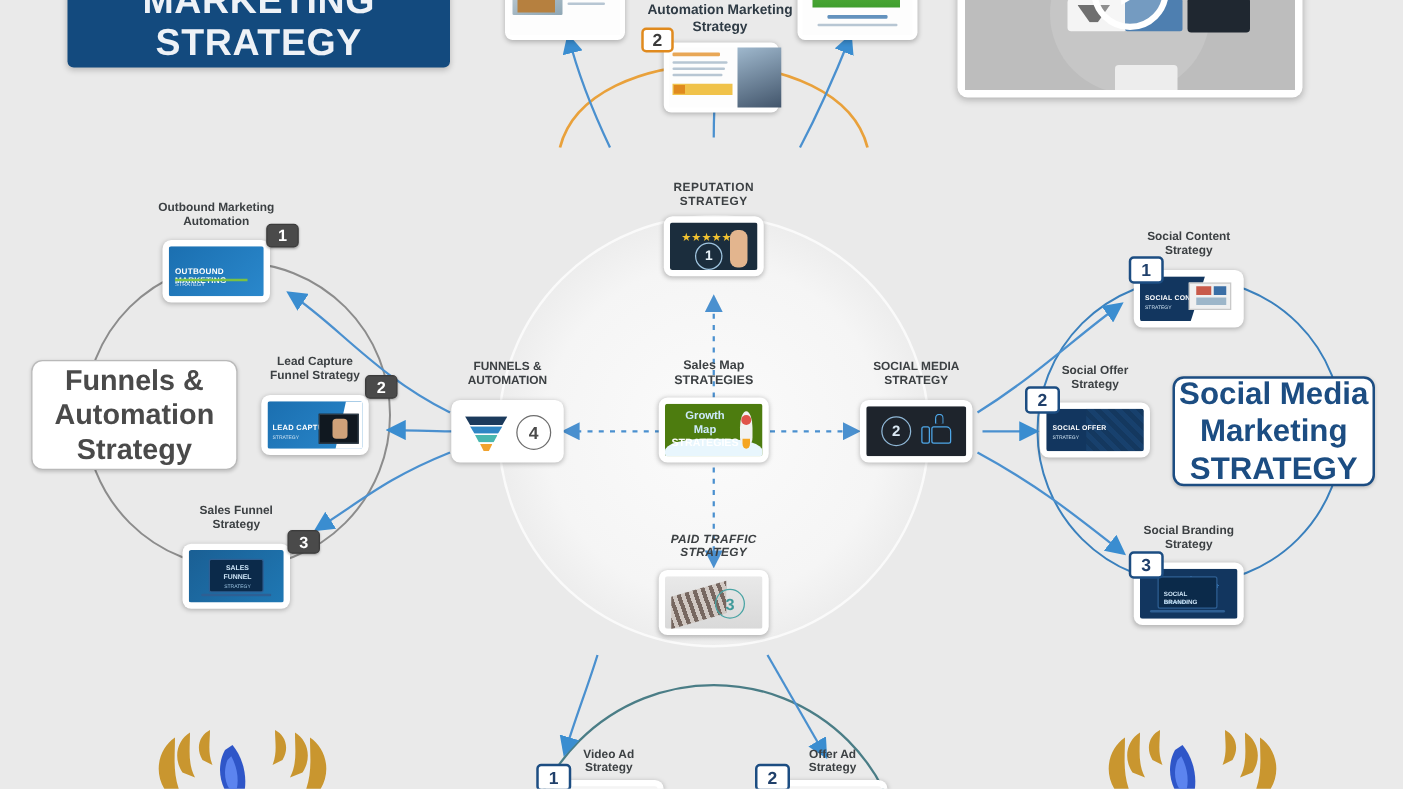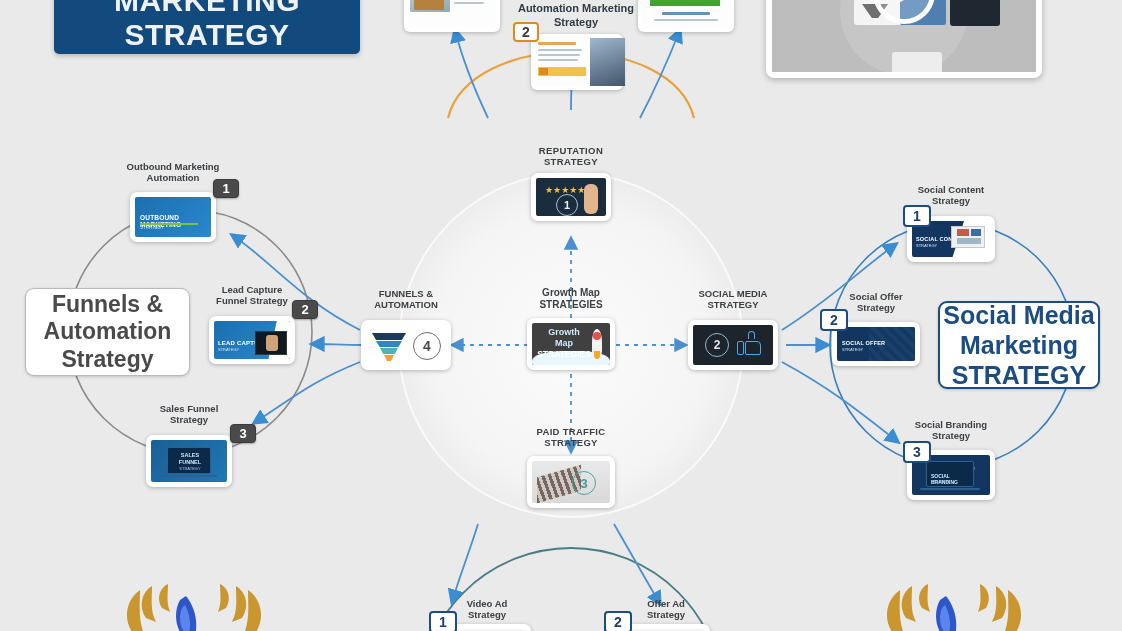--- a/index.html
+++ b/index.html
@@ -69,21 +69,21 @@
   .playbtn .tri {
     width: 0; height: 0; border-style: solid; border-width: 11px 0 11px 19px;
     border-color: transparent transparent transparent #fff; margin-left: 5px;
   }
 
   
   .slide-blue { width: 100%; height: 100%; background: linear-gradient(135deg,#1b6fb0,#2a88cc); position: relative; }
   .slide-navy { width: 100%; height: 100%; background: #12365f; position: relative; }
   .slide-dark { width: 100%; height: 100%; background: #1e242c; position: relative; }
   .slide-white { width: 100%; height: 100%; background: #fdfdfd; position: relative; }
-  .slide-lightblue { width: 100%; height: 100%; background: #404040; position: relative; }
+  .slide-lightblue { width: 100%; height: 100%; background: #4d7c0f; position: relative; }
   .slide-grayimg { width: 100%; height: 100%; background: linear-gradient(180deg,#e9e9e9,#d9d9d9); position: relative; }
 
   .minititle {
     position: absolute; color: #fff; font-weight: bold;
     letter-spacing: .2px; line-height: 1;
   }
   .minisub { position: absolute; color: #cfe3f2; line-height: 1; }
   .wedge { position: absolute; background: #12365f; }
   .greenrule { position: absolute; background: #7ac143; }
 
@@ -218,40 +218,40 @@
         <div class="slide-dark" style="background:#1b2d3d;">
           <div class="stars" style="left:9px;top:7px;font-size:9px;">★★★★★</div>
           <div class="ring" style="left:20px;top:16px;width:22px;height:22px;border:1.5px solid #9fc4df;color:#e8f2f9;font-size:11px;">1</div>
           <div style="position:absolute;right:8px;top:6px;width:14px;height:30px;background:#e3b58e;border-radius:6px;"></div>
         </div>
       </div>
     </div>
   </div>
 
   <div class="node" style="left:571px; top:287px;">
-    <div class="cap" style="top:0; width:150px; font-size:10px;">Growth Map
+    <div class="cap" style="top:0; width:150px; font-size:10px;">Sales Map
 STRATEGIES</div>
     <div class="thumb" style="left:-44px; top:31px; width:88px; height:52px;">
       <div class="inner">
         <div class="slide-lightblue">
           <div style="position:absolute;left:0;right:0;bottom:0;height:14px;background:#e8f6fd;border-radius:40% 40% 0 0 / 70% 70% 0 0;"></div>
           <div style="position:absolute;left:6px;top:4px;width:52px;color:#cdeafb;font-size:9px;font-weight:bold;text-align:center;line-height:1.15;">Growth</div>
           <div style="position:absolute;left:6px;top:15px;width:52px;color:#cdeafb;font-size:9px;font-weight:bold;text-align:center;line-height:1.15;">Map</div>
           <div style="position:absolute;left:2px;top:26px;width:60px;color:#fff;font-size:8.5px;font-weight:bold;text-align:center;">STRATEGIES</div>
           <div class="rocket" style="right:8px;top:6px;width:10px;height:26px;background:#f2f2f2;border-radius:50% 50% 20% 20%;">
             <div style="position:absolute;left:1px;top:3px;width:8px;height:8px;border-radius:50%;background:#e0534a;"></div>
             <div style="position:absolute;left:2px;bottom:-4px;width:6px;height:8px;background:#f5a623;border-radius:0 0 50% 50%;"></div>
           </div>
         </div>
       </div>
     </div>
   </div>
 
   <div class="node" style="left:571px; top:426px;">
-    <div class="cap" style="top:0; width:150px; font-size:9.5px; letter-spacing:.3px;">PAID TRAFFIC
+    <div class="cap" style="top:0; width:150px; font-size:9.5px; letter-spacing:.3px;font-style:italic;">PAID TRAFFIC
 STRATEGY</div>
     <div class="thumb" style="left:-44px; top:30px; width:88px; height:52px;">
       <div class="inner">
         <div class="slide-grayimg">
           <div style="position:absolute;left:5px;top:10px;width:44px;height:26px;background:repeating-linear-gradient(72deg,#6b5a52 0 3px,#cfc6c0 3px 6px);transform:skewY(-16deg);opacity:.9;"></div>
           <div class="ring" style="right:14px;top:10px;width:24px;height:24px;border:1.5px solid #4aa4a4;color:#3f9a9a;font-size:13px;">3</div>
         </div>
       </div>
     </div>
   </div>

